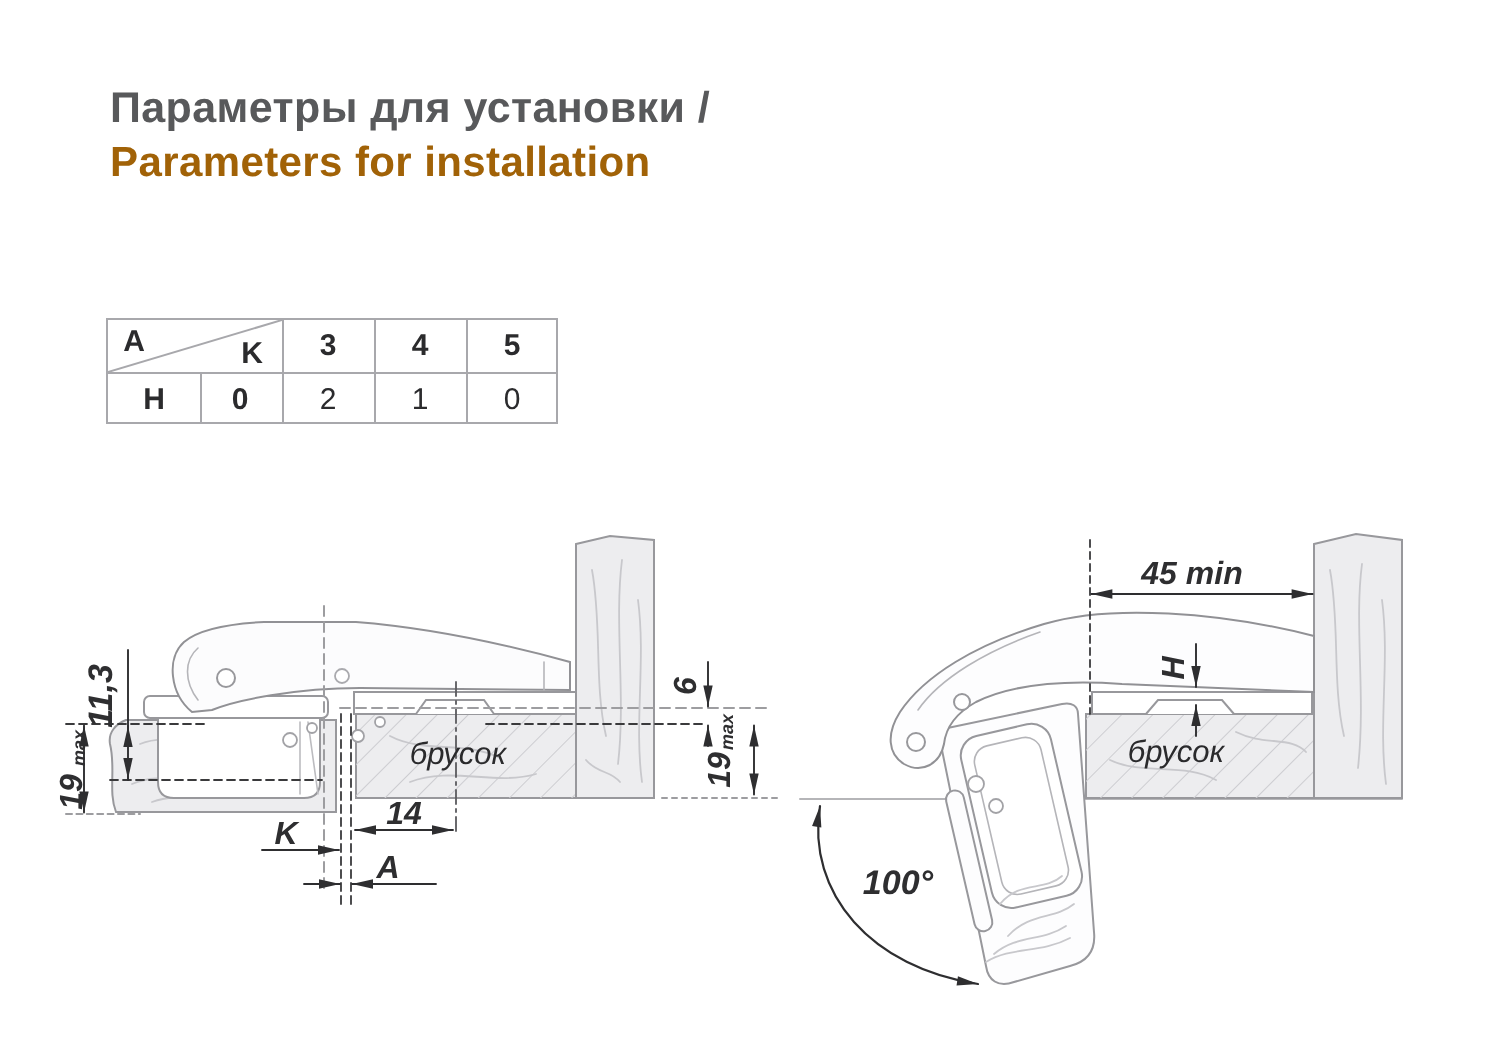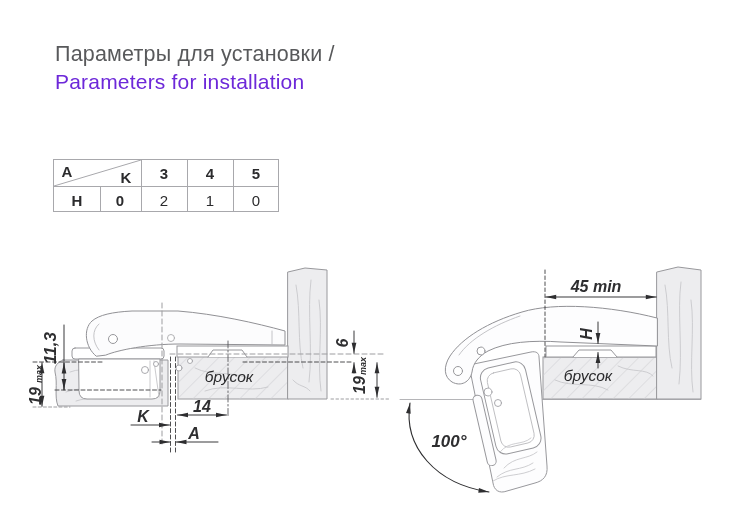--- a/index.html
+++ b/index.html
@@ -1,19 +1,19 @@
 <!DOCTYPE html>
 <html><head>
 <meta charset="utf-8">
 <style>
   html,body{margin:0;padding:0;background:#fff;}
   .page{position:relative;width:750px;height:520px;background:#ffffff;overflow:hidden;
         font-family:"Liberation Sans","DejaVu Sans",sans-serif;}
-  .title{position:absolute;left:55px;top:42px;font-size:21.5px;font-weight:normal;color:#58595b;letter-spacing:.2px;}
-  .subtitle{position:absolute;left:55px;top:70px;font-size:21px;font-weight:normal;color:#6d28d9;letter-spacing:.2px;}
+  .title{position:absolute;left:55px;top:42px;font-size:21.5px;font-weight:bold;color:#58595b;letter-spacing:.2px;}
+  .subtitle{position:absolute;left:55px;top:70px;font-size:21px;font-weight:bold;color:#a16207;letter-spacing:.2px;}
   
   .ptable{position:absolute;left:53px;top:159px;width:226px;height:53px;border:1px solid #a8a8ac;box-sizing:border-box;}
   .ptable .vline{position:absolute;top:0;bottom:0;width:1px;background:#a8a8ac;}
   .ptable .vline.half{top:26px;}
   .ptable .hline{position:absolute;left:0;right:0;top:26px;height:1px;background:#a8a8ac;}
   .ptable svg.diag{position:absolute;left:0;top:0;width:87px;height:26px;}
   .ptable .cell{position:absolute;transform:translate(-50%,-50%);font-size:15px;color:#2b2b2d;white-space:nowrap;}
   .ptable .b{font-weight:bold;}
   svg.art{position:absolute;left:0;top:0;width:750px;height:520px;}
   svg text{font-family:"Liberation Sans","DejaVu Sans",sans-serif;}

